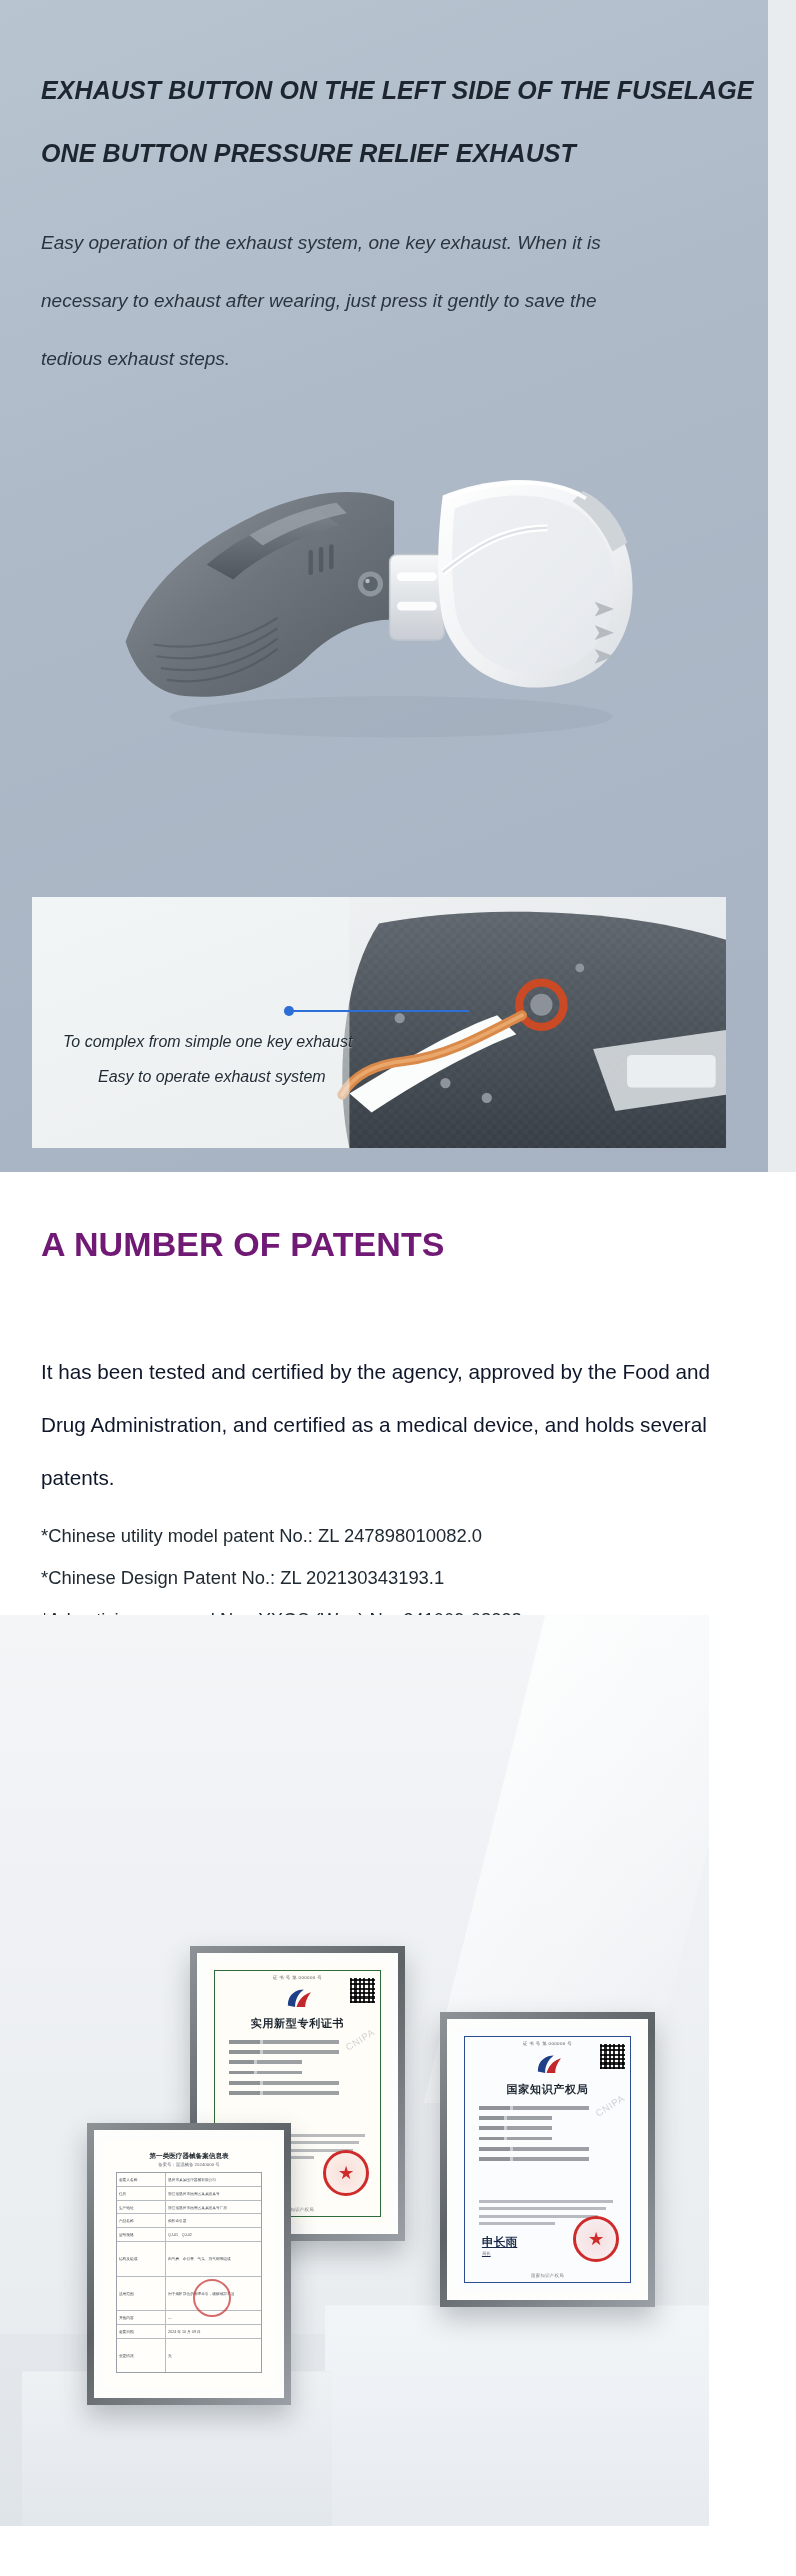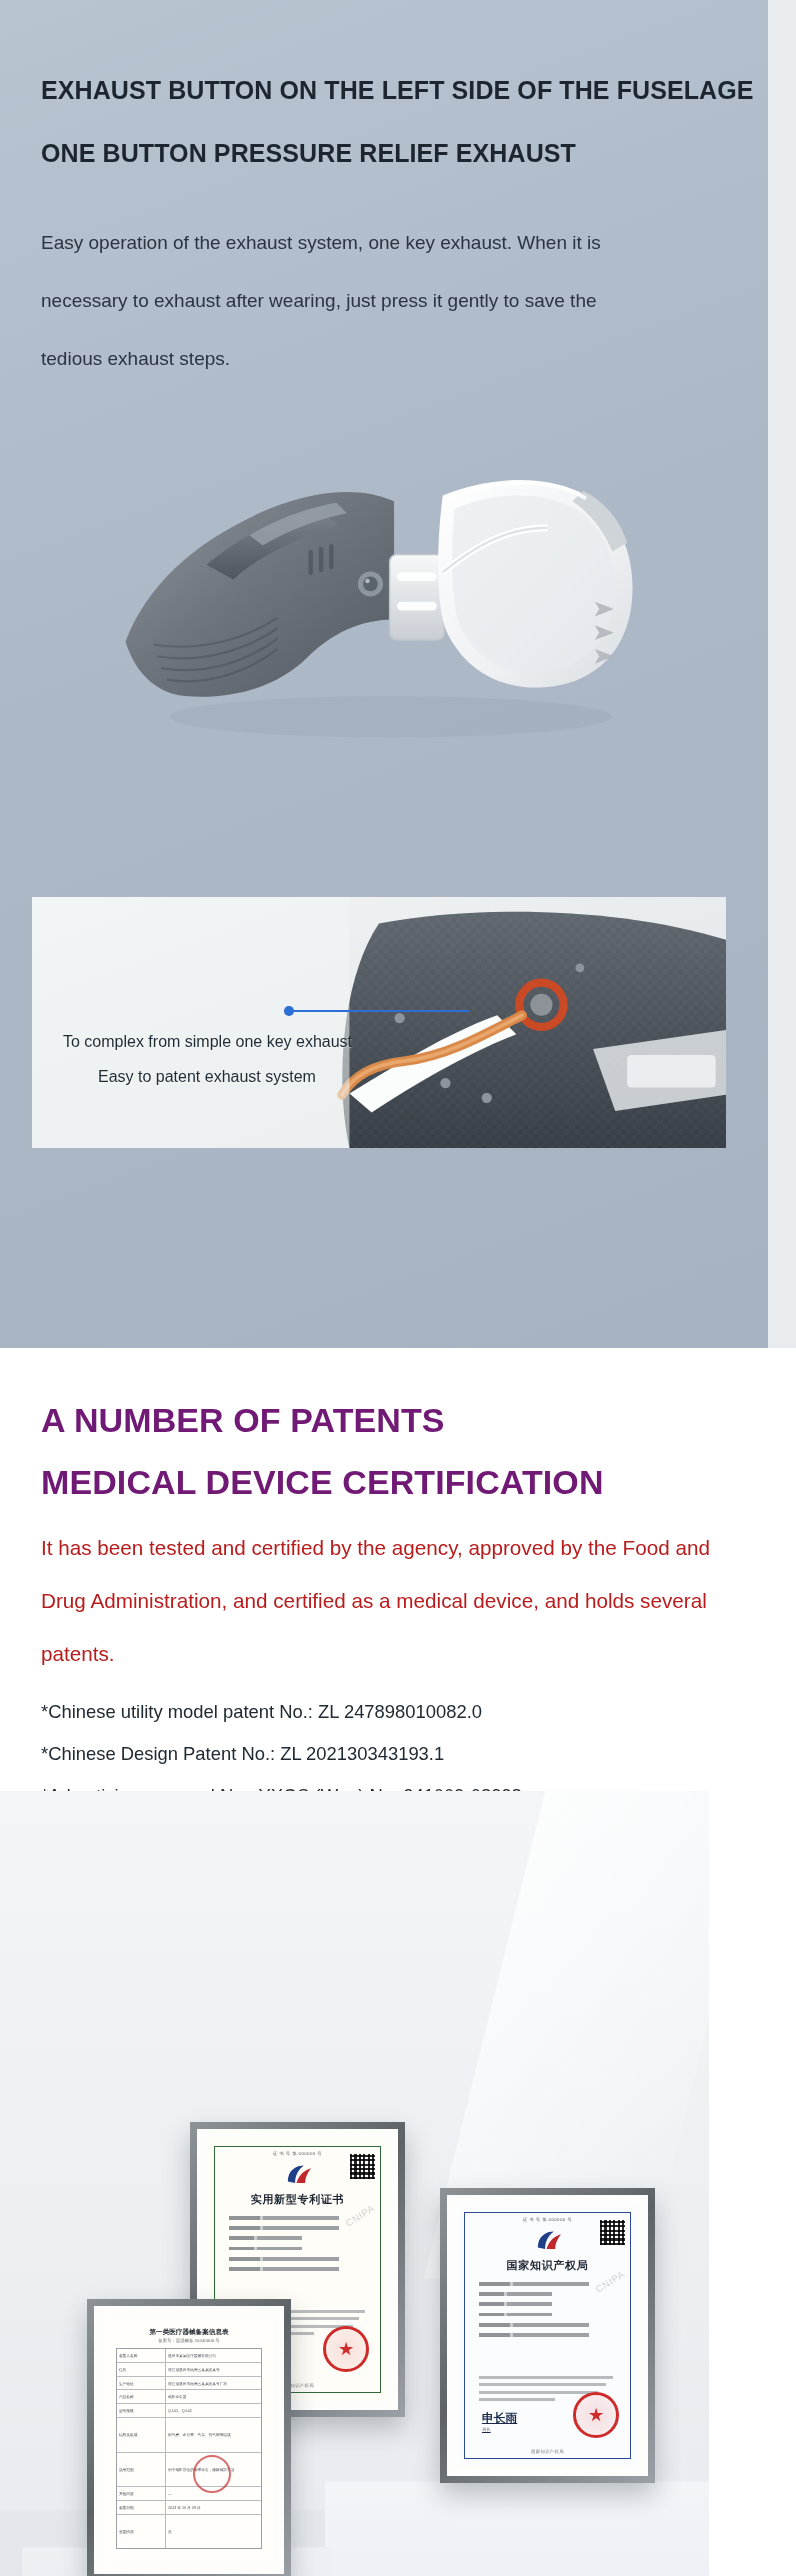--- a/index.html
+++ b/index.html
@@ -7,22 +7,23 @@
     width: 797px;
     background: #ffffff;
     font-family: "Liberation Sans", sans-serif;
   }
   body { width: 797px; height: 2576px; position: relative; overflow: hidden; }
 
   
   .sec-exhaust {
     position: relative;
     width: 797px;
-    height: 1348px;
+    height: 1172px;
     background: linear-gradient(160deg, #b9c4d1 0%, #aeb9c8 40%, #a7b3c2 100%);
+    font-style: italic;
   }
   .sec-exhaust .right-strip {
     position: absolute;
     right: 0; top: 0;
     width: 29.5px; height: 100%;
     background: #e9ecef;
   }
   .head-block { position: absolute; left: 41px; top: 59px; width: 686px; }
   .h-line {
     font-size: 25px;
@@ -103,21 +104,21 @@
     color: #701a75;
     line-height: 62px;
     letter-spacing: 0.1px;
     white-space: nowrap;
   }
   .pt-body {
     position: absolute; left: 41px; top: 173px;
     width: 679px;
     font-size: 20.7px;
     line-height: 53px;
-    color: #b91c1c;
+    color: #0f172a;
   }
   .pt-list {
     position: absolute; left: 41px; top: 343px;
     width: 679px;
     font-size: 18.4px;
     line-height: 42px;
     color: #202a33;
   }
 
   
@@ -419,29 +420,28 @@
 
         <rect x="0" y="0" width="430" height="340" fill="#f3f5f6" opacity=".55"></rect>
       </svg>
     </div>
     <div class="leader">
       <span class="dot"></span>
       <span class="bar"></span>
     </div>
     <div class="caption">
       <span>To complex from simple one key exhaust</span>
-      <span class="l2">Easy to patent exhaust system</span>
+      <span class="l2">Easy to operate exhaust system</span>
     </div>
   </div>
 </section>
 
 <section class="sec-patent">
   <div class="pt-head">
     <div class="pt-h">A NUMBER OF PATENTS</div>
-    <div class="pt-h">MEDICAL DEVICE CERTIFICATION</div>
   </div>
 
   <div class="pt-body">It has been tested and certified by the agency, approved by the Food and Drug Administration, and certified as a medical device, and holds several patents.</div>
 
   <div class="pt-list">
     <div>*Chinese utility model patent No.: ZL 247898010082.0</div>
     <div>*Chinese Design Patent No.: ZL 202130343193.1</div>
     <div>*Advertising approval No.: YXGS (Wen) No. 241009-08328</div>
   </div>
 

